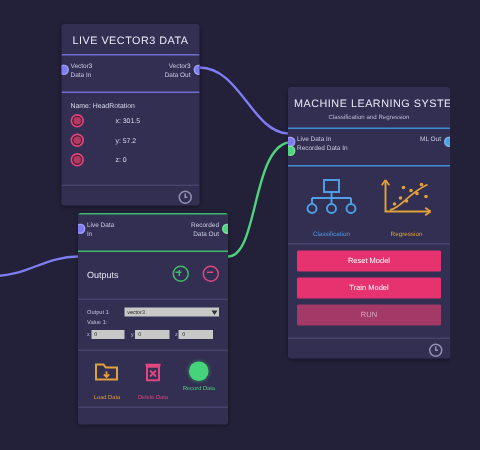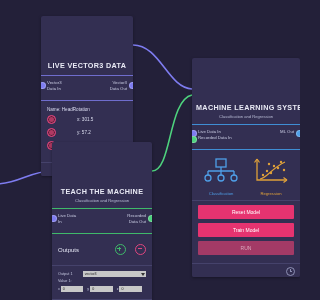--- a/index.html
+++ b/index.html
@@ -21,23 +21,22 @@
     overflow:hidden;
   }
   .node-header{
     text-align:center;
     padding:6px 4px 5px 4px;
   }
   .node-title{
     font-size:7.2px;
     letter-spacing:.35px;
     color:#e9eaf5;
-    font-weight:700;
+    font-weight:400;
     white-space:nowrap;
-    margin-top:39px;
   }
   .node-sub{
     font-size:4.1px;
     color:#b9bcd6;
     margin-top:2px;
     white-space:nowrap;
   }
   .rule{height:1px;width:100%;}
   .rule.purple{background:#6f6dcd;}
   .rule.blue{background:#3f8ed4;}
@@ -279,24 +278,20 @@
       <button class="btn primary">Train Model</button>
       <button class="btn disabled">RUN</button>
     </div>
 
     <div class="node-footer">
       <span class="clock"></span>
     </div>
   </div>
 
   <div class="node" id="node-teach">
-    <div class="node-header">
-      <div class="node-title">TEACH THE MACHINE</div>
-      <div class="node-sub">Classification and Regression</div>
-    </div>
     <div class="rule green"></div>
 
     <div class="ports">
       <div class="dot purple" style="left:-2.5px;top:6px;"></div>
       <div class="dot green" style="right:-2.5px;top:6px;"></div>
       <div class="port-row">
         <div>
           <div class="port-label">Live Data</div>
           <div class="port-label">In</div>
         </div>

